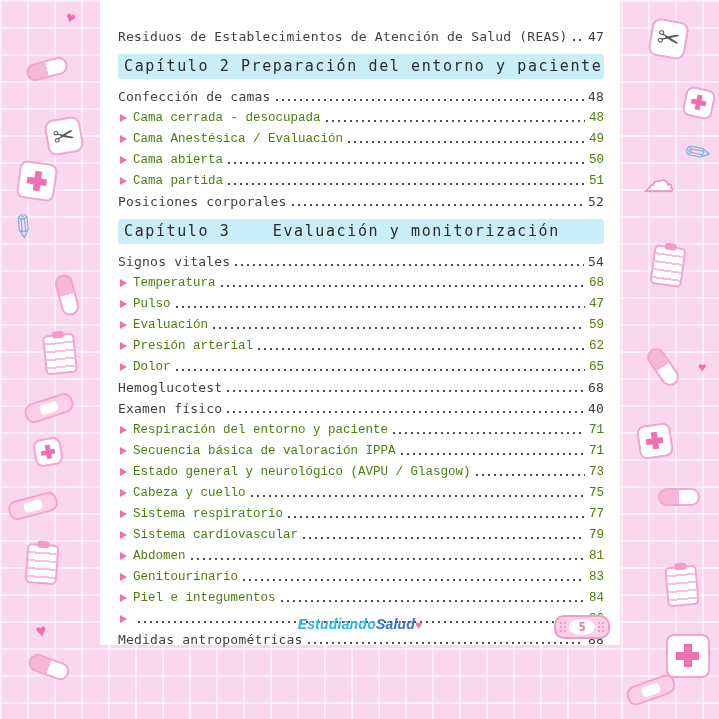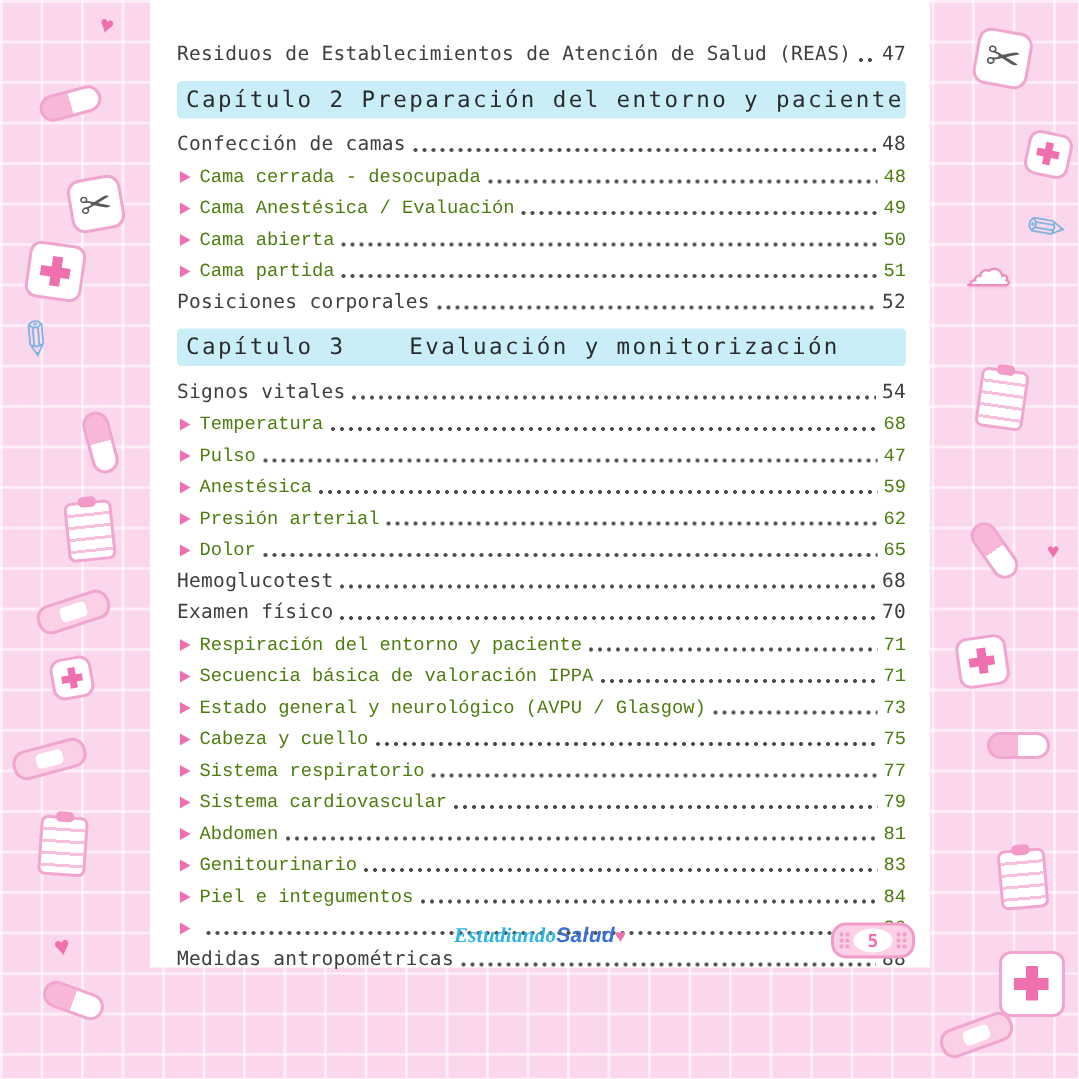--- a/index.html
+++ b/index.html
@@ -60,21 +60,21 @@
     color: #2b2b2b; padding: 3px 6px 4px 6px;
     border-radius: 3px; white-space: pre; overflow: hidden;
   }
 
   
   .footer {
     position: absolute; left: 0; right: 0; bottom: 8px; height: 26px;
     display: flex; align-items: center; justify-content: center;
   }
   .logo { font-weight: bold; font-style: italic; font-size: 14px; letter-spacing: 0.2px; }
-  .logo .p1 { color: var(--logo-teal, #2bb5e0); font-family: Liberation Serif, serif; }
+  .logo .p1 { color: var(--logo-teal, #2bb5e0); }
   .logo .p2 { color: var(--logo-blue, #3a6fd8); }
   .logo .heart { color: var(--accent-pink, #f06fae); font-style: normal; font-size: 12px; }
 
   .page-badge {
     position: absolute; right: 10px; bottom: 6px;
     width: 56px; height: 24px; box-sizing: border-box;
     background: var(--badge-pink, #fbcfe5);
     border: 2px solid #f29bc9; border-radius: 10px;
     display: flex; align-items: center; justify-content: center; gap: 2px;
     z-index: 2;
@@ -227,21 +227,21 @@
           <span class="page">68</span>
         </div>
         <div class="row sub-row">
           <span class="tri"></span>
           <span class="label">Pulso</span>
           <span class="leader"></span>
           <span class="page">47</span>
         </div>
         <div class="row sub-row">
           <span class="tri"></span>
-          <span class="label">Anestésica</span>
+          <span class="label">Evaluación</span>
           <span class="leader"></span>
           <span class="page">59</span>
         </div>
         <div class="row sub-row">
           <span class="tri"></span>
           <span class="label">Presión arterial</span>
           <span class="leader"></span>
           <span class="page">62</span>
         </div>
         <div class="row sub-row">
@@ -251,21 +251,21 @@
           <span class="page">65</span>
         </div>
         <div class="row item-row">
           <span class="label">Hemoglucotest</span>
           <span class="leader"></span>
           <span class="page">68</span>
         </div>
         <div class="row item-row">
           <span class="label">Examen físico</span>
           <span class="leader"></span>
-          <span class="page">70</span>
+          <span class="page">40</span>
         </div>
         <div class="row sub-row">
           <span class="tri"></span>
           <span class="label">Respiración del entorno y paciente</span>
           <span class="leader"></span>
           <span class="page">71</span>
         </div>
         <div class="row sub-row">
           <span class="tri"></span>
           <span class="label">Secuencia básica de valoración IPPA</span>

